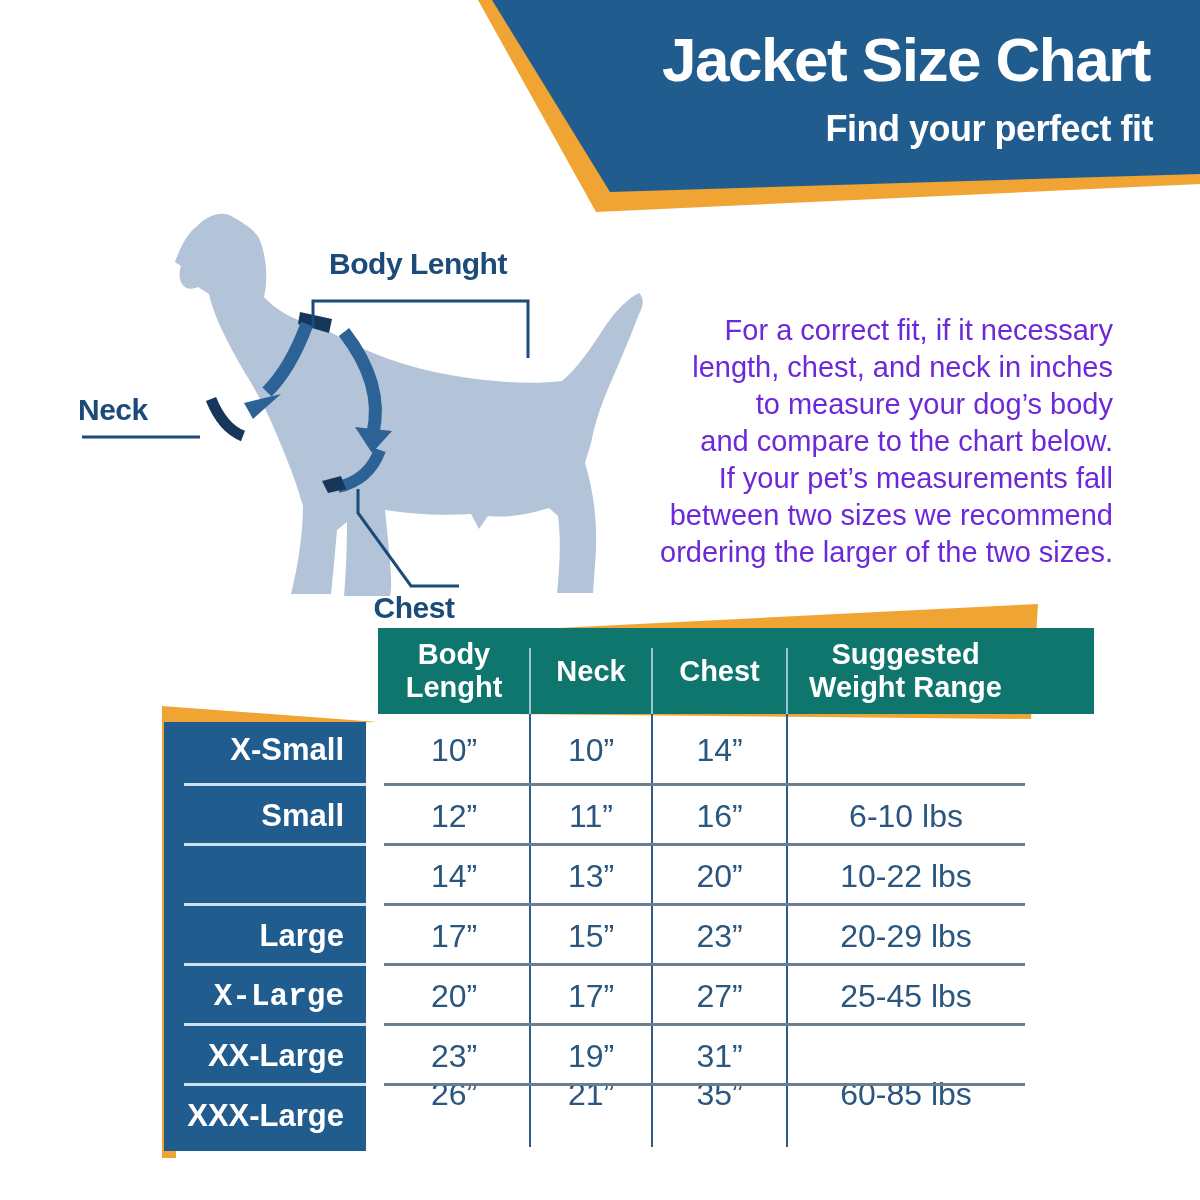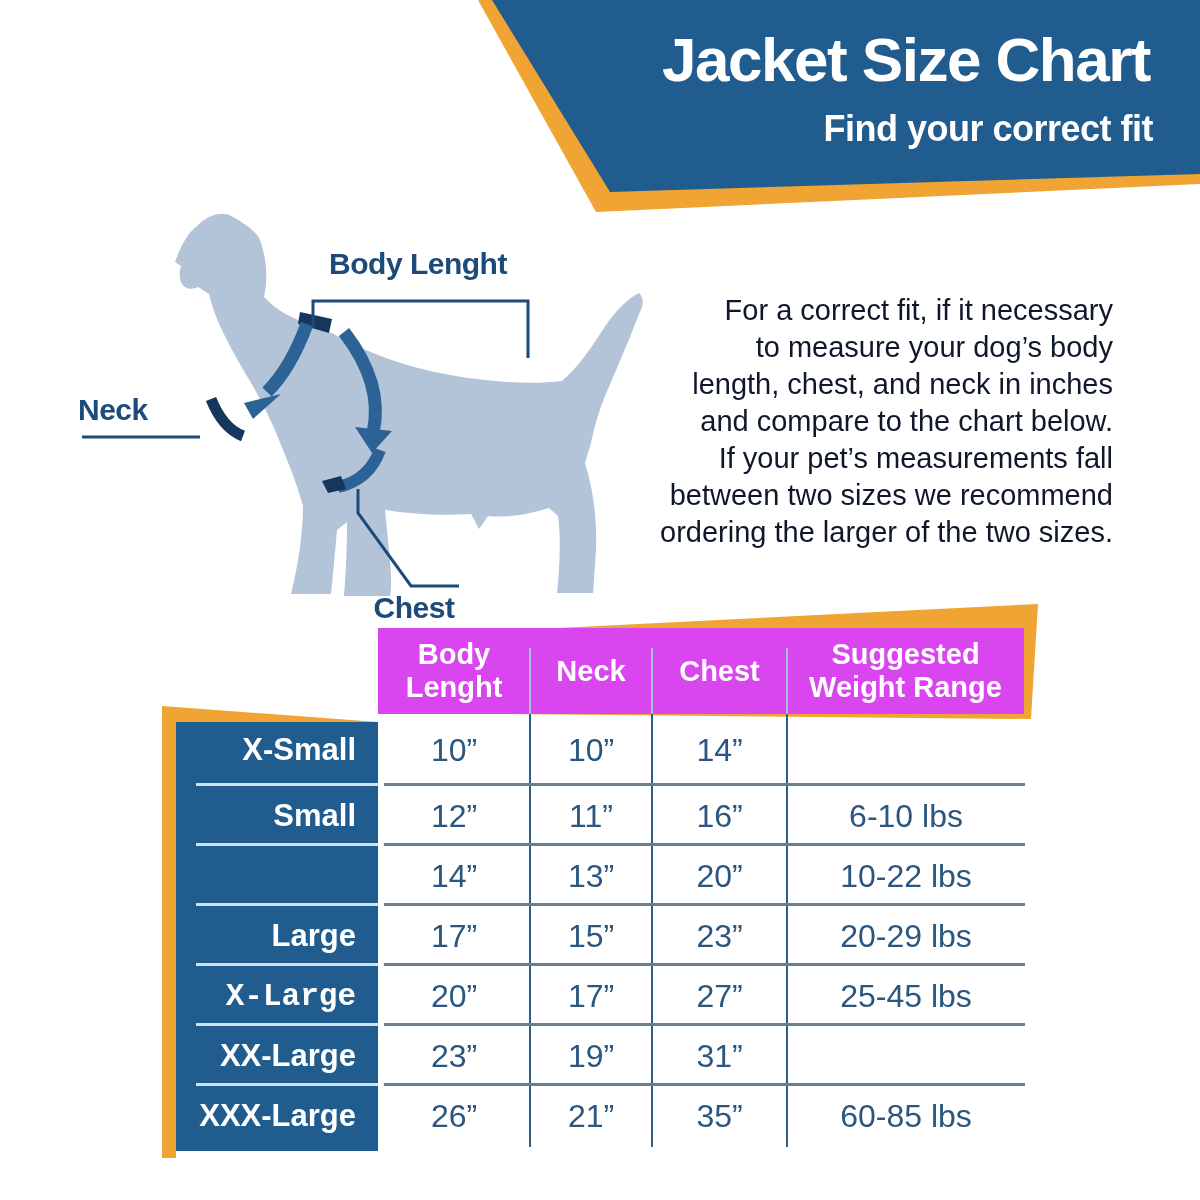--- a/index.html
+++ b/index.html
@@ -18,62 +18,62 @@
     font-weight:bold;letter-spacing:-0.5px;white-space:nowrap;}
 
   
   .dog-svg{left:60px;top:200px;width:600px;height:420px;}
   .measure-label{color:#1c4b7a;font-weight:bold;font-size:30px;letter-spacing:-0.5px;}
   .lbl-body{left:300px;top:247px;width:236px;text-align:center;}
   .lbl-neck{left:78px;top:393px;width:120px;text-align:left;}
   .lbl-chest{left:356px;top:591px;width:116px;text-align:center;}
 
   
-  .intro{left:300px;top:292px;width:813px;text-align:right;color:#0f172a;font-size:29px;}
+  .intro{left:300px;top:312px;width:813px;text-align:right;color:#6d28d9;font-size:29px;}
   .intro div{white-space:nowrap;line-height:37px;}
 
   
   .thead-orange{left:495px;top:600px;width:545px;height:145px;background:#f0a433;
     clip-path:polygon(2px 31px,543px 4px,536px 119px,2px 114px);}
-  .thead{left:378px;top:628px;width:646px;height:86px;background:#d946ef;display:flex;}
+  .thead{left:378px;top:628px;width:716px;height:86px;background:#0f766e;display:flex;}
   .th{display:flex;flex-direction:column;align-items:center;justify-content:center;
       color:#ffffff;font-weight:bold;font-size:29px;line-height:33px;text-align:center;}
   .th-c1{width:152px;} .th-c2{width:122px;} .th-c3{width:135px;} .th-c4{width:237px;}
   .th-sep{top:648px;width:2px;height:66px;background:#9fc2d8;}
   .sep1{left:529px;} .sep2{left:651px;} .sep3{left:786px;}
 
   .rowlabel-orange{left:162px;top:706px;width:216px;height:452px;background:#f0a433;
     clip-path:polygon(0 0,216px 16px,14px 20px,14px 452px,0 452px);}
-  .rowlabel-col{left:176px;top:722px;width:202px;height:429px;background:#215c8e;overflow:hidden;}
+  .rowlabel-col{left:164px;top:722px;width:202px;height:429px;background:#215c8e;overflow:hidden;}
   .rowlabel{position:absolute;left:0;width:180px;height:62px;display:flex;align-items:center;
     justify-content:flex-end;padding-right:22px;color:#ffffff;font-weight:bold;font-size:31px;}
   .rl0{top:-3px;} .rl1{top:63px;} .rl2{top:123px;} .rl3{top:183px;}
   .rl4{top:243px;font-family:Liberation Mono, monospace;} .rl5{top:303px;} .rl6{top:363px;}
   .rowlabel-sep{position:absolute;left:20px;width:182px;height:3px;background:#cfe2f0;}
   .rs0{top:61px;} .rs1{top:121px;} .rs2{top:181px;} .rs3{top:241px;} .rs4{top:301px;} .rs5{top:361px;}
 
   .datarow{left:378px;width:647px;display:flex;color:#2a567f;font-size:32px;}
   .dr0{top:714px;height:72px;} .dr1{top:786px;height:60px;} .dr2{top:846px;height:60px;}
   .dr3{top:906px;height:60px;} .dr4{top:966px;height:60px;} .dr5{top:1026px;height:60px;}
-  .dr6{top:1086px;height:60px;}
+  .dr6{top:1064px;height:60px;}
   .td{display:flex;align-items:center;justify-content:center;border-radius:30px;}
   .td-c1{width:152px;} .td-c2{width:122px;} .td-c3{width:135px;} .td-c4{width:238px;}
   .vline{top:714px;width:2px;height:433px;background:#2f5d8a;}
   .hline{left:384px;width:641px;height:3px;background:#6b7e8e;}
   .hl0{top:783px;} .hl1{top:843px;} .hl2{top:903px;} .hl3{top:963px;} .hl4{top:1023px;} .hl5{top:1083px;}
 </style>
 </head>
 <body>
 
 <div class="page">
 
   <div class="abs banner-orange"></div>
   <div class="abs banner-blue">
     <div class="banner-title">Jacket Size Chart</div>
-    <div class="banner-subtitle">Find your correct fit</div>
+    <div class="banner-subtitle">Find your perfect fit</div>
   </div>
 
   <svg class="abs dog-svg" viewBox="0 0 600 420">
     <path fill="#b3c4d8" d="M115,62
       C121,45 128,33 137,26 C150,13 164,11 173,17 C184,23 194,30 199,38
       C207,57 208,80 204,97 C215,109 231,118 246,123 C256,127 266,131 272,133
       C305,152 345,167 390,175 C430,182 470,185 502,181
       C517,168 530,150 542,131 C554,112 567,99 579,93 C585,99 583,107 579,114
       C568,143 556,170 545,196 C539,211 534,227 531,243 L525,263
       C534,292 537,322 536,350 L533,393 L497,393
@@ -102,22 +102,22 @@
       <path d="M22,237 L140,237"></path>
       <path d="M298,289 L298,313 L351,386 L399,386"></path>
     </g>
   </svg>
   <div class="abs measure-label lbl-body">Body Lenght</div>
   <div class="abs measure-label lbl-neck">Neck</div>
   <div class="abs measure-label lbl-chest">Chest</div>
 
   <div class="abs intro">
     <div>For a correct fit, if it necessary</div>
+    <div>length, chest, and neck in inches</div>
     <div>to measure your dog’s body</div>
-    <div>length, chest, and neck in inches</div>
     <div>and compare to the chart below.</div>
     <div>If your pet’s measurements fall</div>
     <div>between two sizes we recommend</div>
     <div>ordering the larger of the two sizes.</div>
   </div>
 
   <div class="abs thead-orange"></div>
   <div class="abs thead">
     <div class="th th-c1">
       <span>Body</span>

